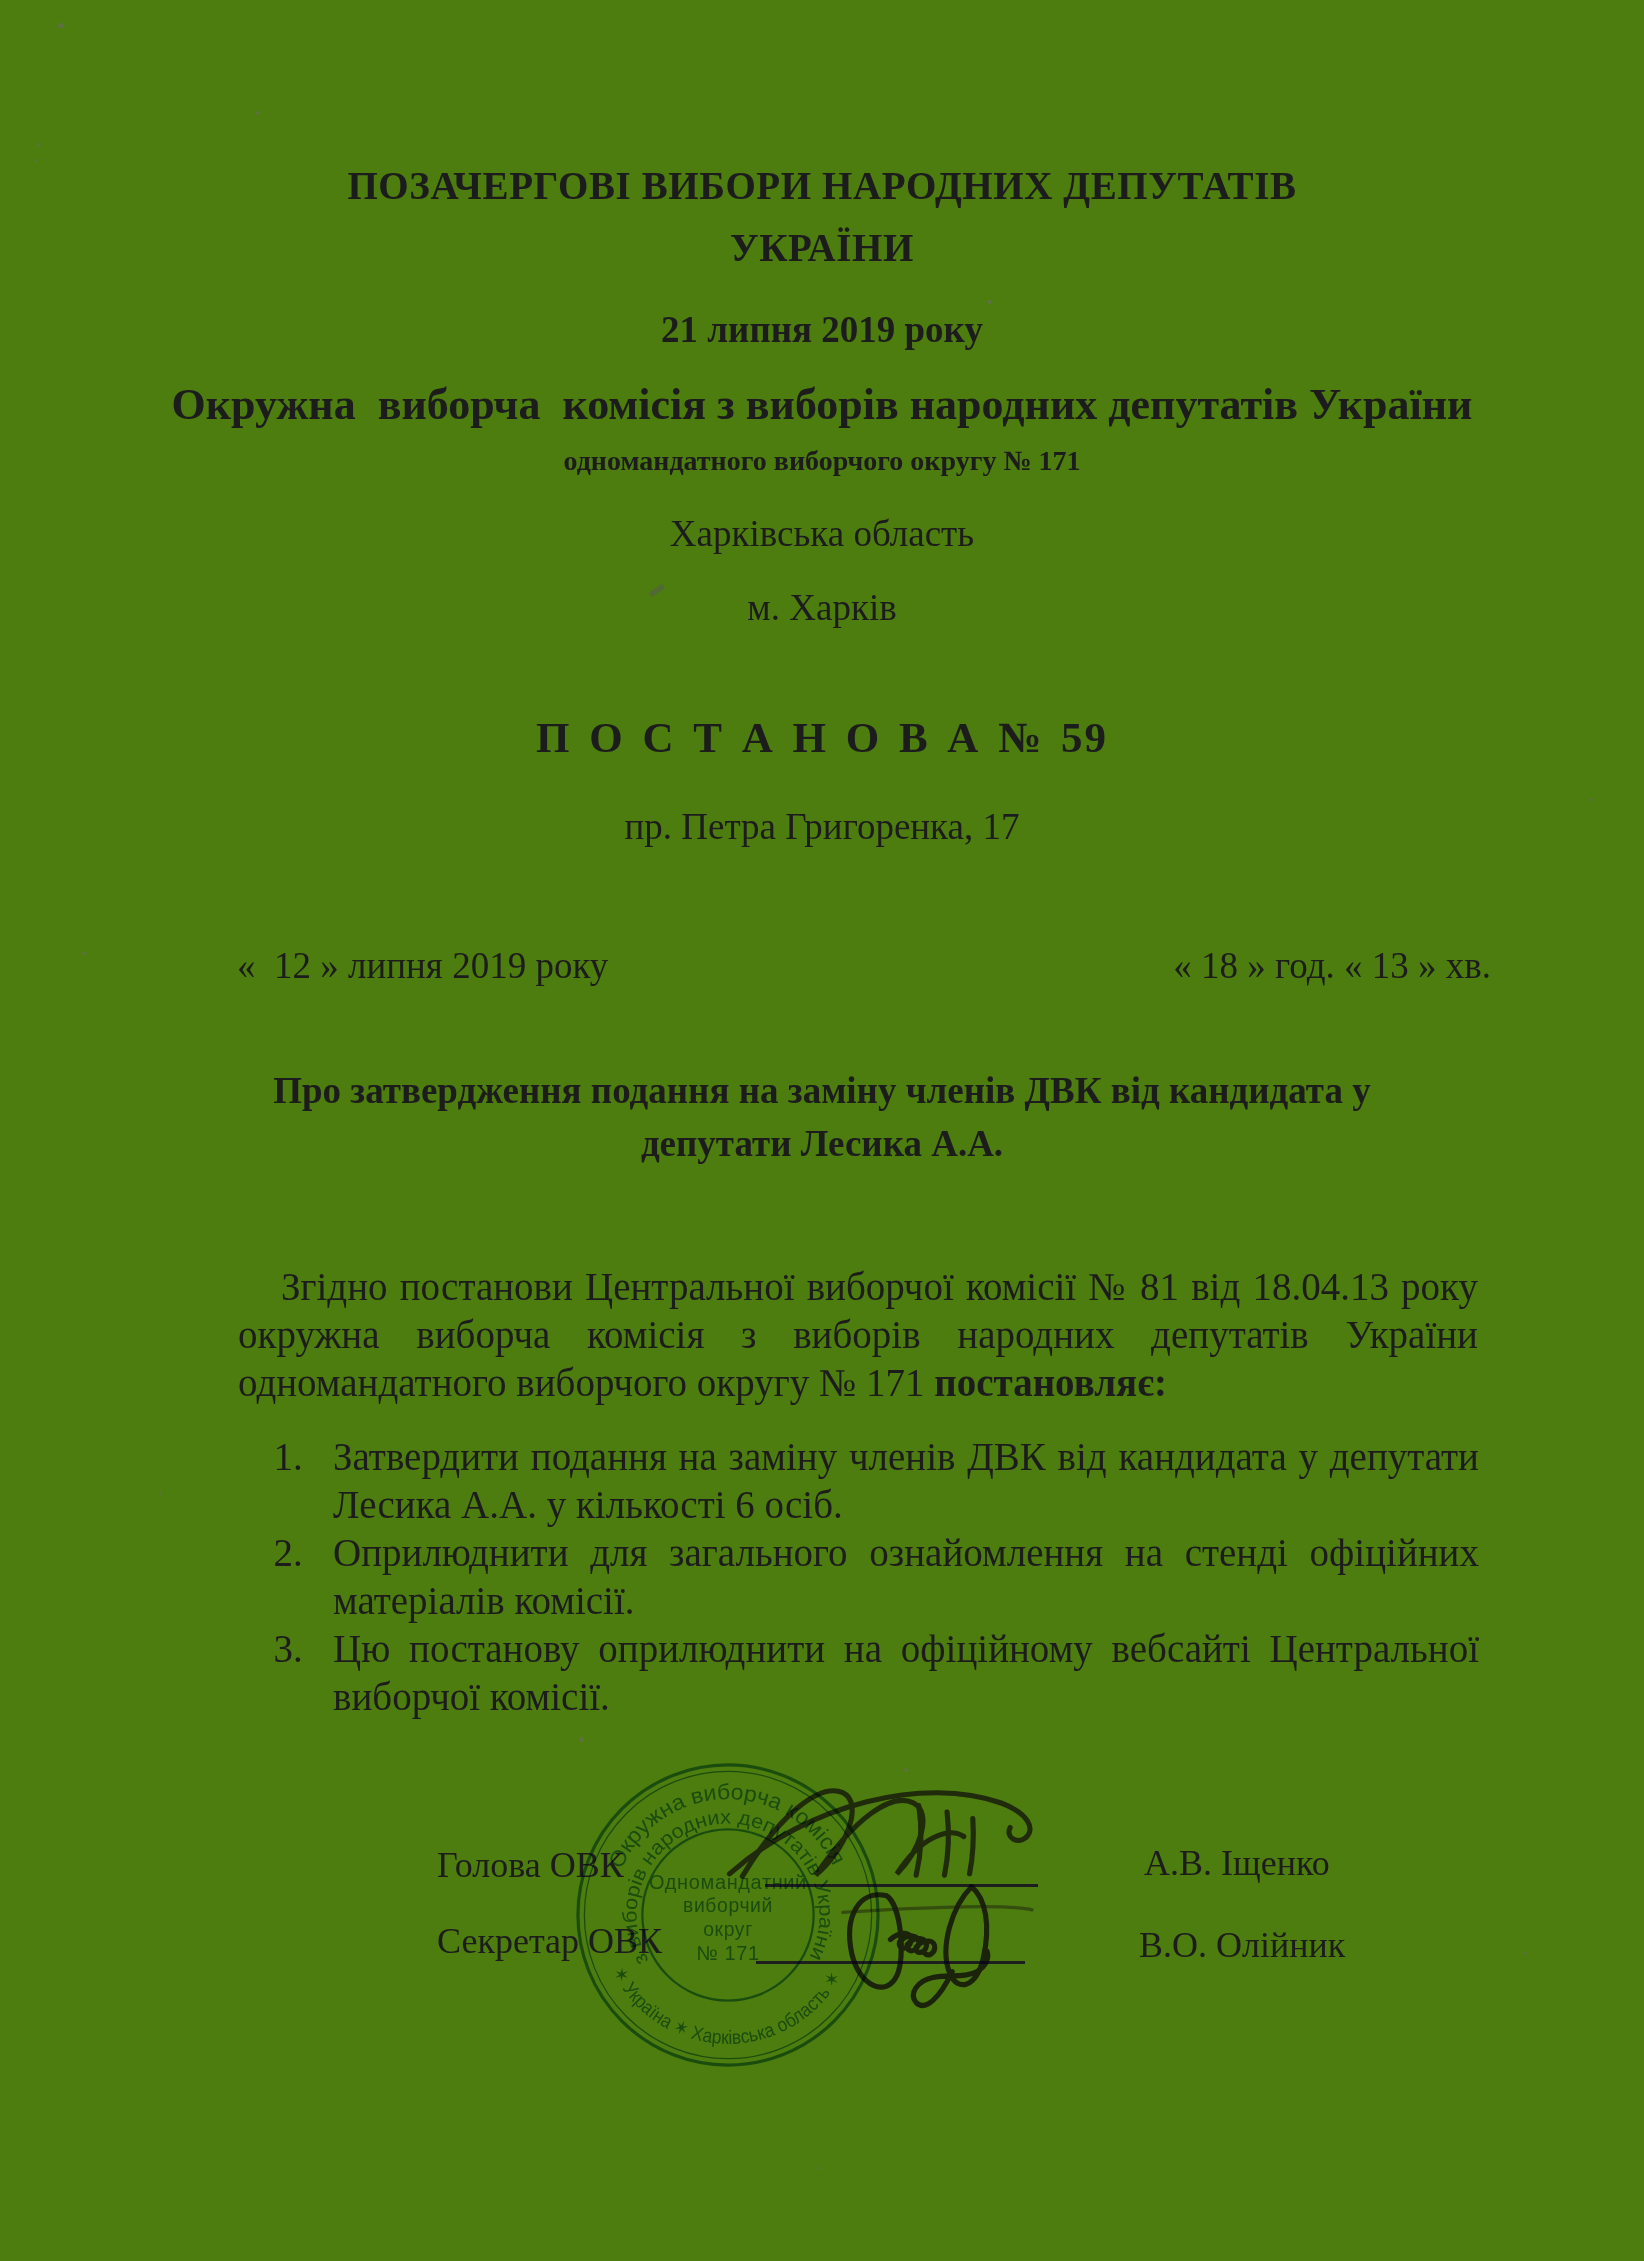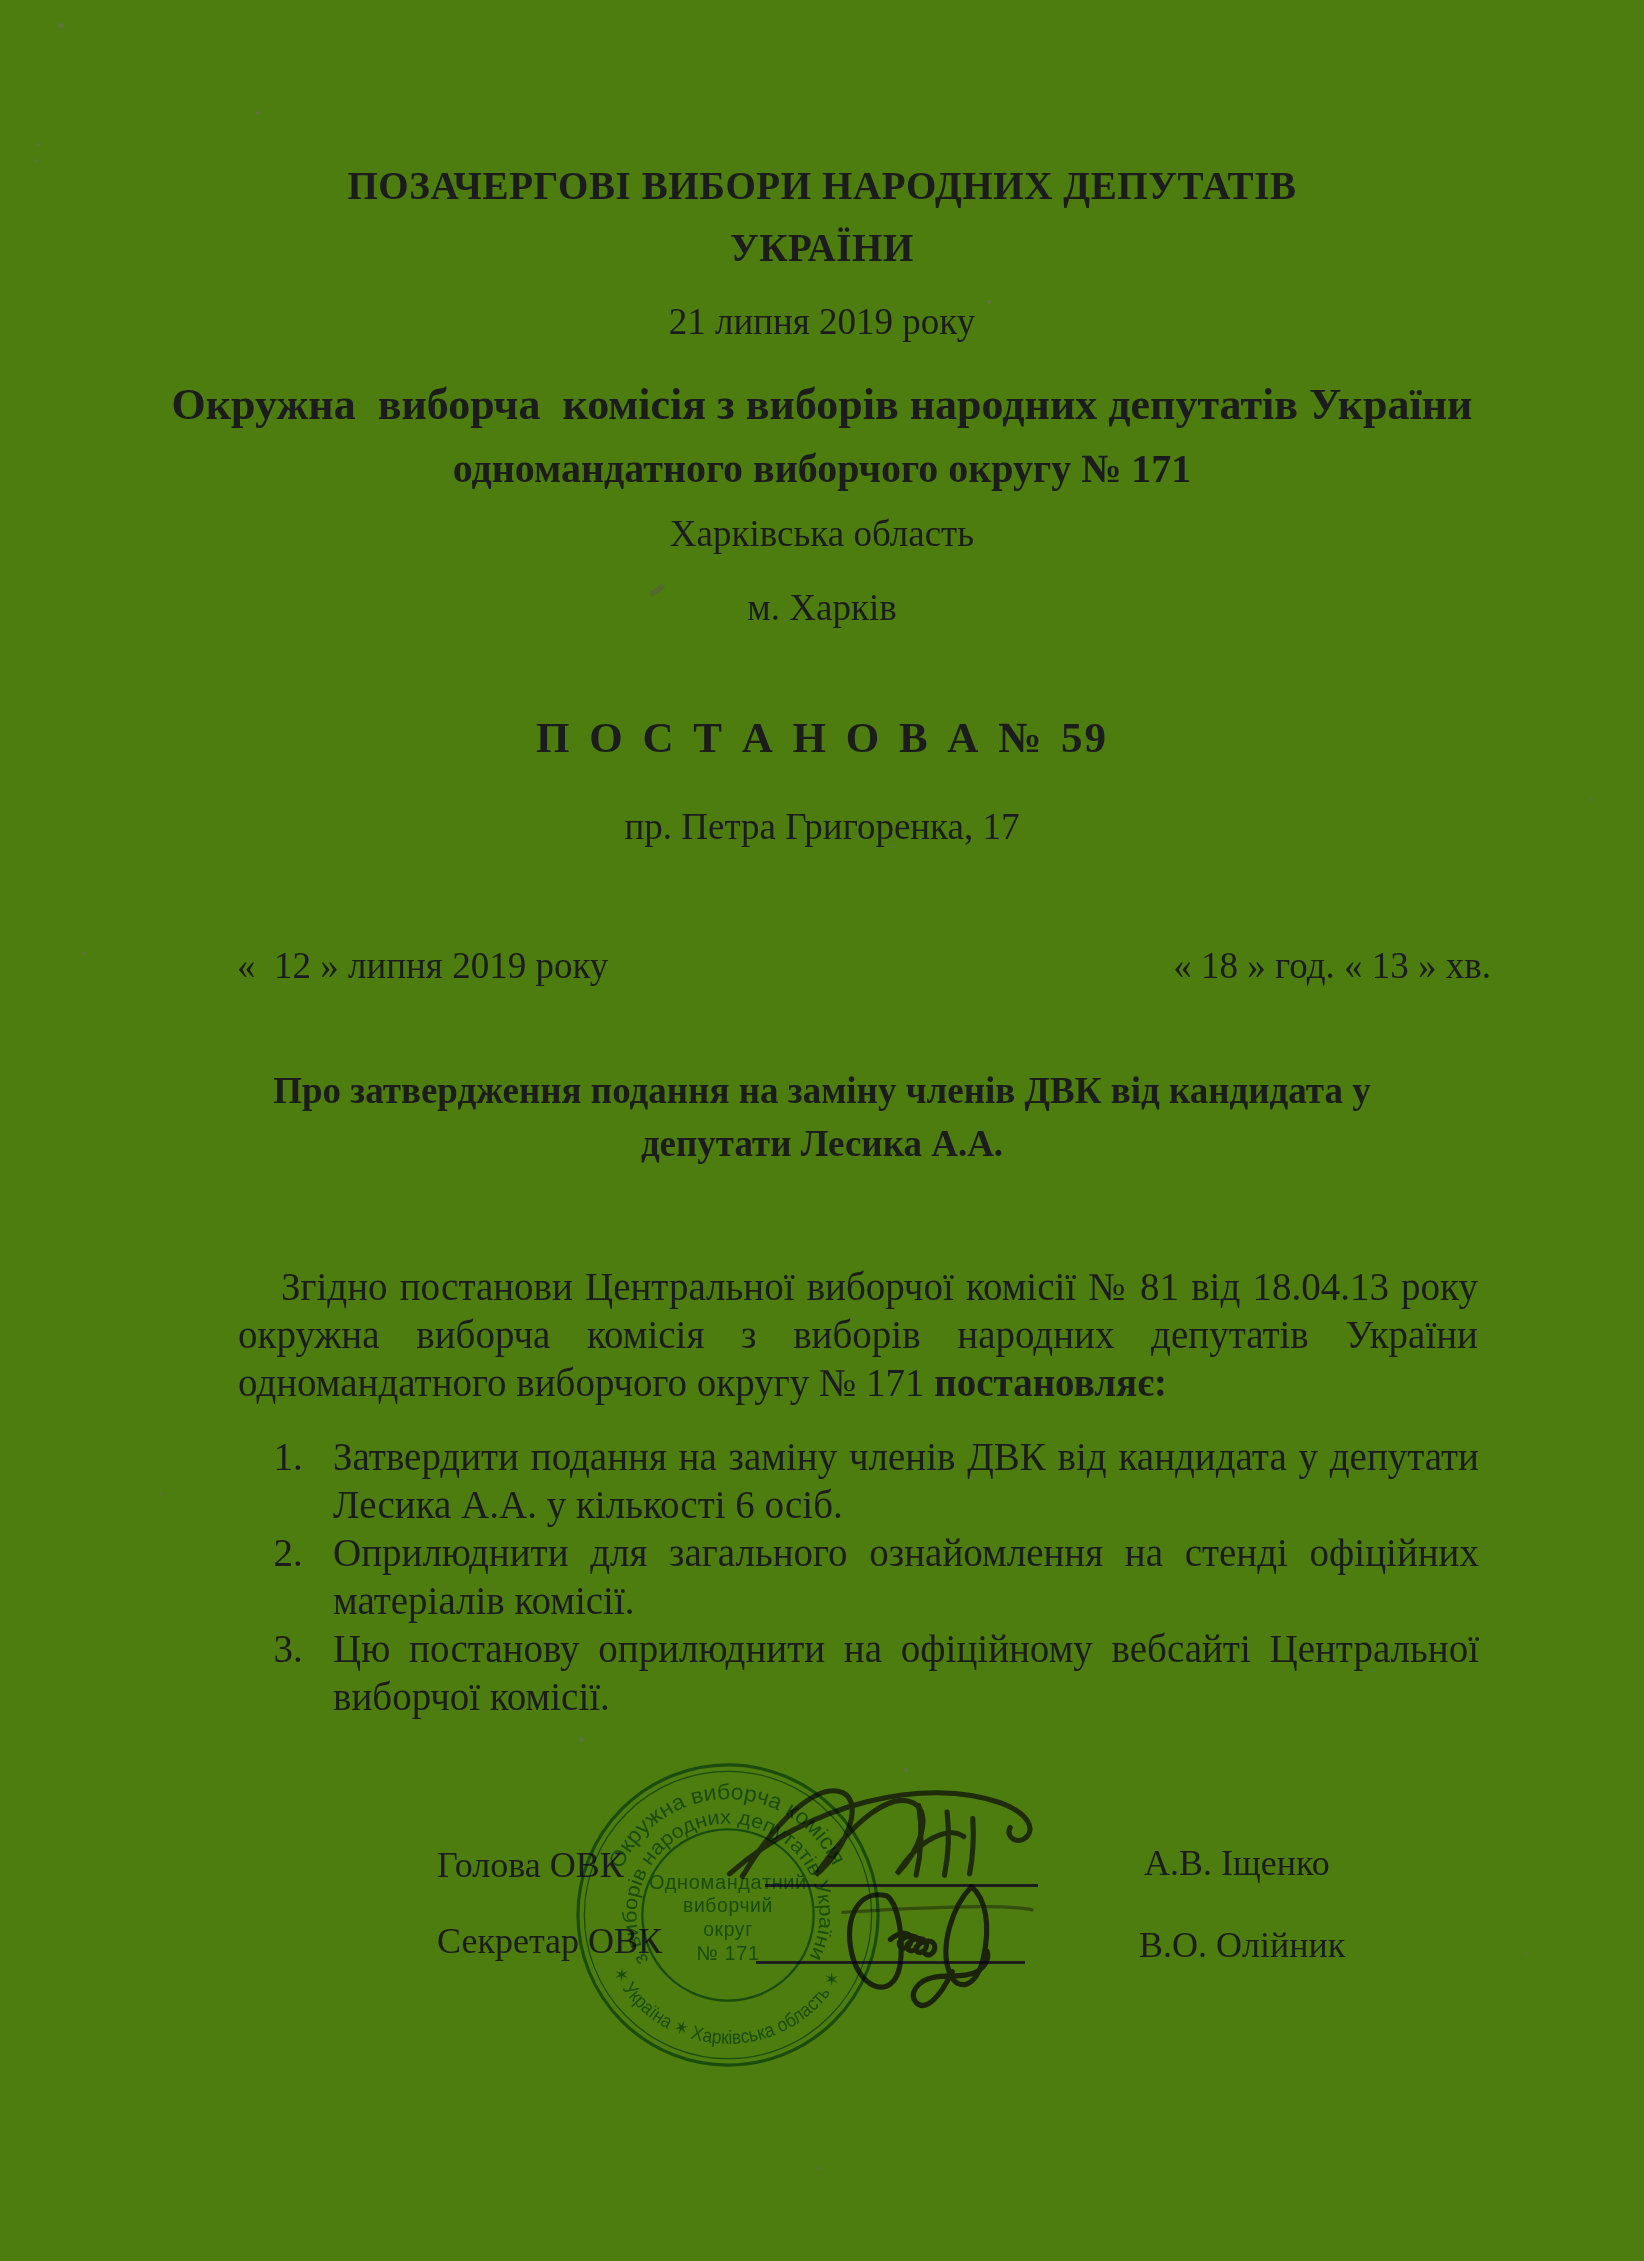--- a/index.html
+++ b/index.html
@@ -8,23 +8,23 @@
     width:1644px;height:2261px;
     background:#4d7c0f;
     overflow:hidden;
     font-family:"Liberation Serif","DejaVu Serif",serif;
     color:#1c1c1c;
   }
   .abs{position:absolute;}
   .center{left:0;right:0;text-align:center;}
   .pre{white-space:pre;}
   .doc-title{top:155px;font-size:39px;font-weight:bold;line-height:62px;letter-spacing:0.6px;}
-  .doc-date{top:300px;font-size:37px;font-weight:normal;}
+  .doc-date{top:308px;font-size:37px;font-weight:bold;}
   .comm1{top:379px;font-size:44px;font-weight:bold;}
-  .comm2{top:445px;font-size:40px;font-weight:bold;}
+  .comm2{top:445px;font-size:28px;font-weight:bold;}
   .region{top:512px;font-size:37px;}
   .city{top:586px;font-size:37px;}
   .res-title{top:713px;font-size:43px;font-weight:bold;letter-spacing:1.9px;word-spacing:5.2px;}
   .res-addr{top:805px;font-size:37px;}
   .date-row{
     top:944px;left:237px;right:153px;
     display:flex;justify-content:space-between;
     font-size:37px;
   }
   .subject{

